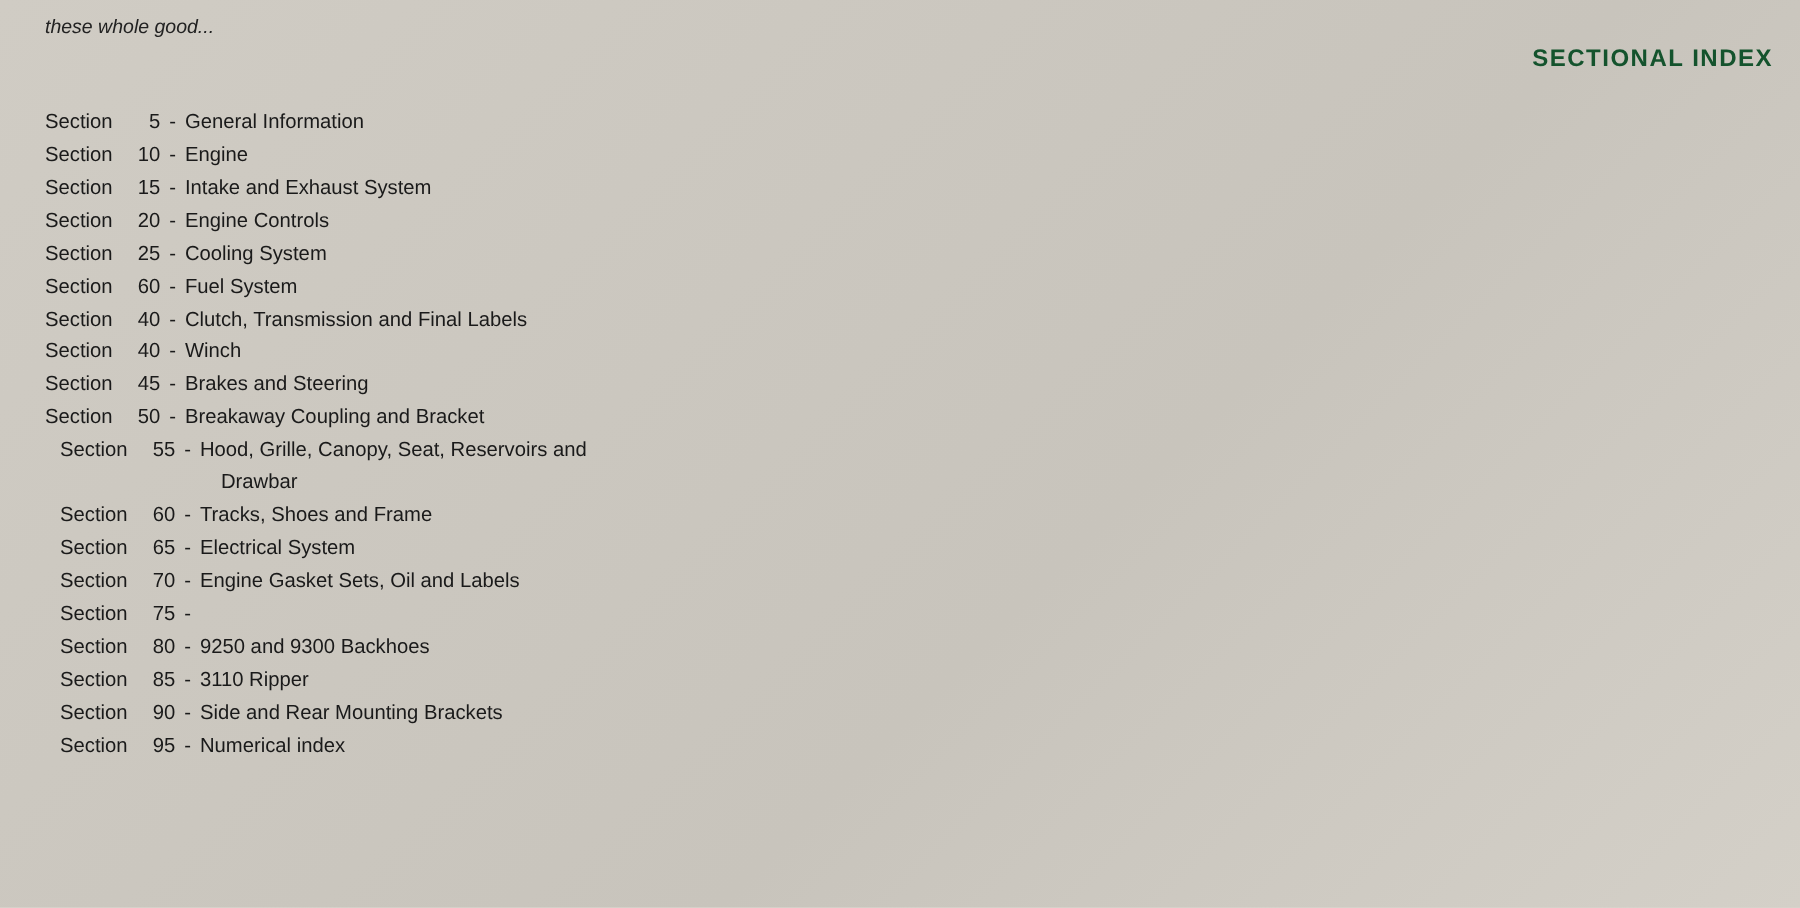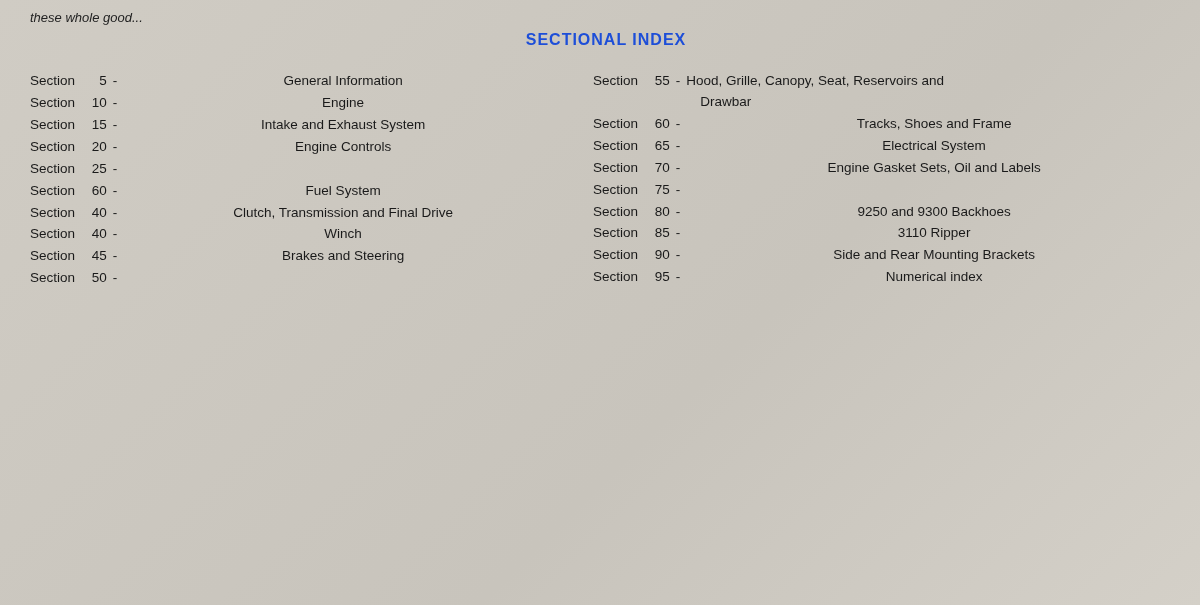--- a/index.html
+++ b/index.html
@@ -36,31 +36,31 @@
     }
 
     .top-partial-text {
       font-size: 13px;
       color: #222;
       margin-bottom: 6px;
       font-style: italic;
     }
 
     .page-title {
-      text-align: center;
+      text-align: right;
       font-size: 16px;
       font-weight: bold;
-      color: #1d4ed8;
+      color: #14532d;
       margin-bottom: 22px;
       letter-spacing: 1px;
     }
 
     .index-layout {
       display: flex;
-      flex-direction: row;
+      flex-direction: column;
       gap: 0;
       width: 100%;
     }
 
     .left-column {
       flex: 0 0 48%;
       padding-right: 20px;
     }
 
     .right-column {
@@ -88,21 +88,20 @@
       display: inline-block;
       text-align: right;
     }
 
     .section-dash {
       margin: 0 6px;
     }
 
     .section-desc {
       flex: 1;
-      text-align: center;
     }
 
     .section-desc-wrapped {
       flex: 1;
     }
 
     .continuation {
       padding-left: 14px;
       display: block;
     }
@@ -141,44 +140,46 @@
           <span class="section-desc">Intake and Exhaust System</span>
         </div>
         <div class="section-entry">
           <span class="section-label"><span>Section</span>&nbsp;<span class="section-num">20</span></span>
           <span class="section-dash">-</span>
           <span class="section-desc">Engine Controls</span>
         </div>
         <div class="section-entry">
           <span class="section-label"><span>Section</span>&nbsp;<span class="section-num">25</span></span>
           <span class="section-dash">-</span>
+          <span class="section-desc">Cooling System</span>
         </div>
         <div class="section-entry">
           <span class="section-label"><span>Section</span>&nbsp;<span class="section-num">60</span></span>
           <span class="section-dash">-</span>
           <span class="section-desc">Fuel System</span>
         </div>
         <div class="section-entry">
           <span class="section-label"><span>Section</span>&nbsp;<span class="section-num">40</span></span>
           <span class="section-dash">-</span>
-          <span class="section-desc">Clutch, Transmission and Final Drive</span>
+          <span class="section-desc">Clutch, Transmission and Final Labels</span>
         </div>
         <div class="section-entry">
           <span class="section-label"><span>Section</span>&nbsp;<span class="section-num">40</span></span>
           <span class="section-dash">-</span>
           <span class="section-desc">Winch</span>
         </div>
         <div class="section-entry">
           <span class="section-label"><span>Section</span>&nbsp;<span class="section-num">45</span></span>
           <span class="section-dash">-</span>
           <span class="section-desc">Brakes and Steering</span>
         </div>
         <div class="section-entry">
           <span class="section-label"><span>Section</span>&nbsp;<span class="section-num">50</span></span>
           <span class="section-dash">-</span>
+          <span class="section-desc">Breakaway Coupling and Bracket</span>
         </div>
       </div>
 
     <div class="right-column" id="right-col">
     <div class="section-entry">
           <span class="section-label"><span>Section</span>&nbsp;<span class="section-num">55</span></span>
           <span class="section-dash">-</span>
           <span class="section-desc-wrapped">Hood, Grille, Canopy, Seat, Reservoirs and<span class="continuation">Drawbar</span></span>
         </div>
         <div class="section-entry">

